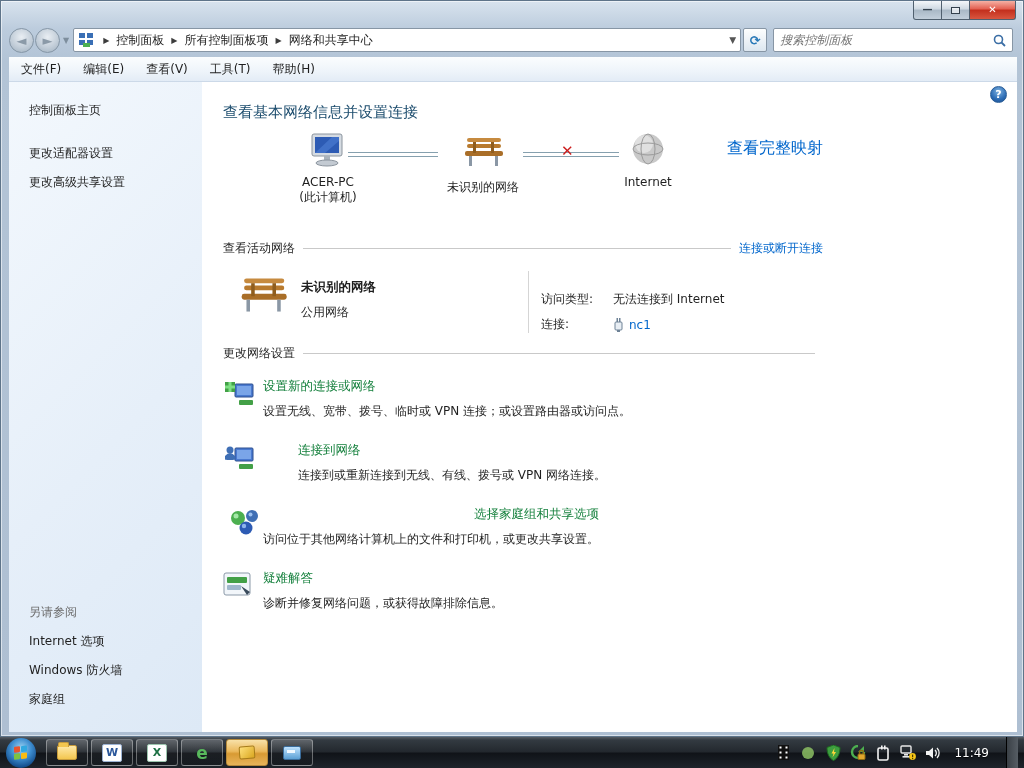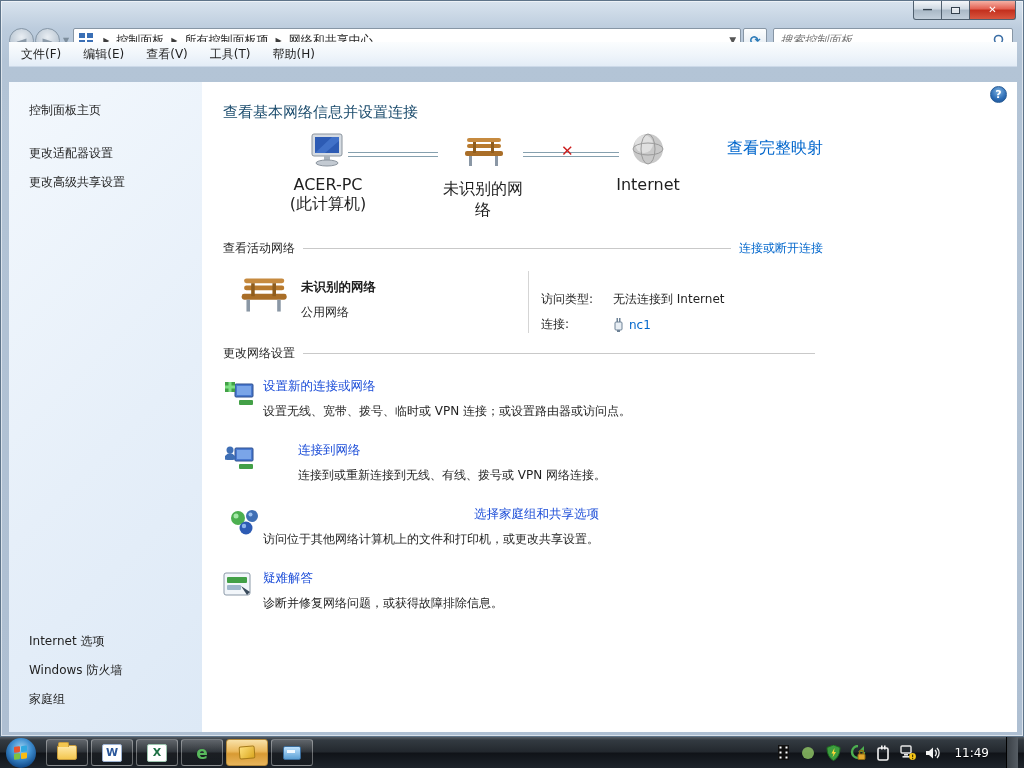--- a/index.html
+++ b/index.html
@@ -35,21 +35,21 @@
   .crumbbar .tail { margin-left:auto; color:#555; font-size:9px; }
   .refreshbtn { width:24px; height:24px; margin-left:2px; border:1px solid #8796a5; border-radius:2px;
                 background:linear-gradient(180deg,#fdfefe,#dde7f0); color:#2a7ab8; font-size:13px; font-weight:bold;
                 display:flex; align-items:center; justify-content:center; }
   .searchbox { height:24px; width:240px; margin-left:6px; background:#fff; border:1px solid #8796a5; border-radius:2px;
                display:flex; align-items:center; padding:0 6px; }
   .searchbox input { flex:1; border:none; outline:none; font-style:italic; font-size:12px; color:#707070;
                      font-family:"DejaVu Sans", sans-serif; background:transparent; }
 
   
-  .menubar { position:absolute; left:8px; top:41px; width:1008px; height:25px;
+  .menubar { position:absolute; left:8px; top:56px; width:1008px; height:25px;
              background:linear-gradient(180deg,#fbfdfe 0%,#eef4fa 60%,#e3ecf6 100%);
              border-bottom:1px solid #ccd9e8; display:flex; align-items:center; font-size:12px; color:#1f1f1f; }
   .menubar .mitem { padding:3px 10px; margin-left:2px; }
 
   
   .content { position:absolute; left:8px; top:81px; width:1008px; height:650px; background:#fff; }
   .sidebar { position:absolute; left:0; top:0; width:193px; height:650px;
              background:linear-gradient(135deg,#f3f8fd 0%,#e6eff9 55%,#dde9f6 100%); }
   .sb-item { font-size:12px; color:#1f1f1f; padding:6px 0 6px 20px; }
   .sb-home { margin-top:14px; margin-bottom:14px; }
@@ -59,21 +59,21 @@
              background:radial-gradient(circle at 50% 30%, #7fb2e0 0%, #2c6cb5 60%, #1a4e8f 100%);
              color:#fff; font-size:11px; font-weight:bold; display:flex; align-items:center; justify-content:center;
              border:1px solid #2a5d96; }
 
   .main { position:absolute; left:214px; top:0; width:600px; height:502px; font-size:12px; color:#1f1f1f; }
   .h1 { font-size:15px; color:#1d4d6e; margin:21px 0 10px 0; }
 
   
   .map { position:relative; height:100px; }
   .mapnode { position:absolute; text-align:center; }
-  .mapnode .lbl { font-size:16px; color:#1f1f1f; margin-top:4px; }
+  .mapnode .lbl { font-size:12px; color:#1f1f1f; margin-top:4px; }
   .conn { position:absolute; height:5px; border-top:1px solid #86a0ae; border-bottom:1px solid #86a0ae; }
   .conn-x { position:absolute; color:#cc1f1f; font-size:15px; font-weight:bold; line-height:1; }
   .maplink { position:absolute; right:0; top:6px; color:#0066cc; font-size:16px; }
 
   
   .secrow { display:flex; align-items:center; margin-top:8px; }
   .secrow .sectitle { white-space:nowrap; }
   .secrow .rule { flex:1; height:1px; background:#c9c9c9; margin:0 8px; }
   .seclink { color:#0066cc; white-space:nowrap; }
 
@@ -84,21 +84,21 @@
   .vdiv { position:absolute; left:305px; top:0; width:1px; height:62px; background:#d5d5d5; }
   .kv { position:absolute; left:318px; }
   .kv .krow { display:flex; margin-bottom:8px; align-items:center; }
   .kv .k { width:72px; }
   .kv .v { color:#1f1f1f; }
   .kv .vlink { color:#0066cc; }
 
   
   .task { display:flex; margin-top:16px; }
   .task .ticon { width:40px; flex:0 0 40px; padding-top:2px; }
-  .task .ttl { color:#1d4ed8; font-size:12.5px; }
+  .task .ttl { color:#15803d; font-size:12.5px; }
   .task .dsc { margin-top:8px; color:#1f1f1f; }
 
   
   .taskbar { position:absolute; left:0; top:737px; width:1024px; height:31px;
              background:linear-gradient(180deg,#51585f 0%,#31383f 8%,#23282e 45%,#0f1215 50%,#1b2averify026 100%);
              background:linear-gradient(180deg,#565d64 0%,#333a41 10%,#23282e 48%,#101318 52%,#1e242b 100%);
              display:flex; align-items:center; }
   .orb { width:30px; height:30px; border-radius:50%; margin:0 10px 0 6px;
          background:radial-gradient(circle at 50% 35%, #9fd4f2 0%, #3f8fd1 40%, #154f8e 75%, #0b2f5c 100%);
          display:flex; align-items:center; justify-content:center; }
@@ -189,20 +189,21 @@
   <div class="content">
     <div class="helpbtn">
         <span>?</span>
       </div>
 
     <div class="sidebar">
       <div class="sb-item sb-home">控制面板主页</div>
       <div class="sb-item">更改适配器设置</div>
       <div class="sb-item">更改高级共享设置</div>
       <div class="sb-see">
+        <div class="sb-item sb-gray">另请参阅</div>
         <div class="sb-item">Internet 选项</div>
         <div class="sb-item">Windows 防火墙</div>
         <div class="sb-item">家庭组</div>
       </div>
     </div>
 
     <div class="main">
       <div class="h1">查看基本网络信息并设置连接</div>
 
       <div class="map">

